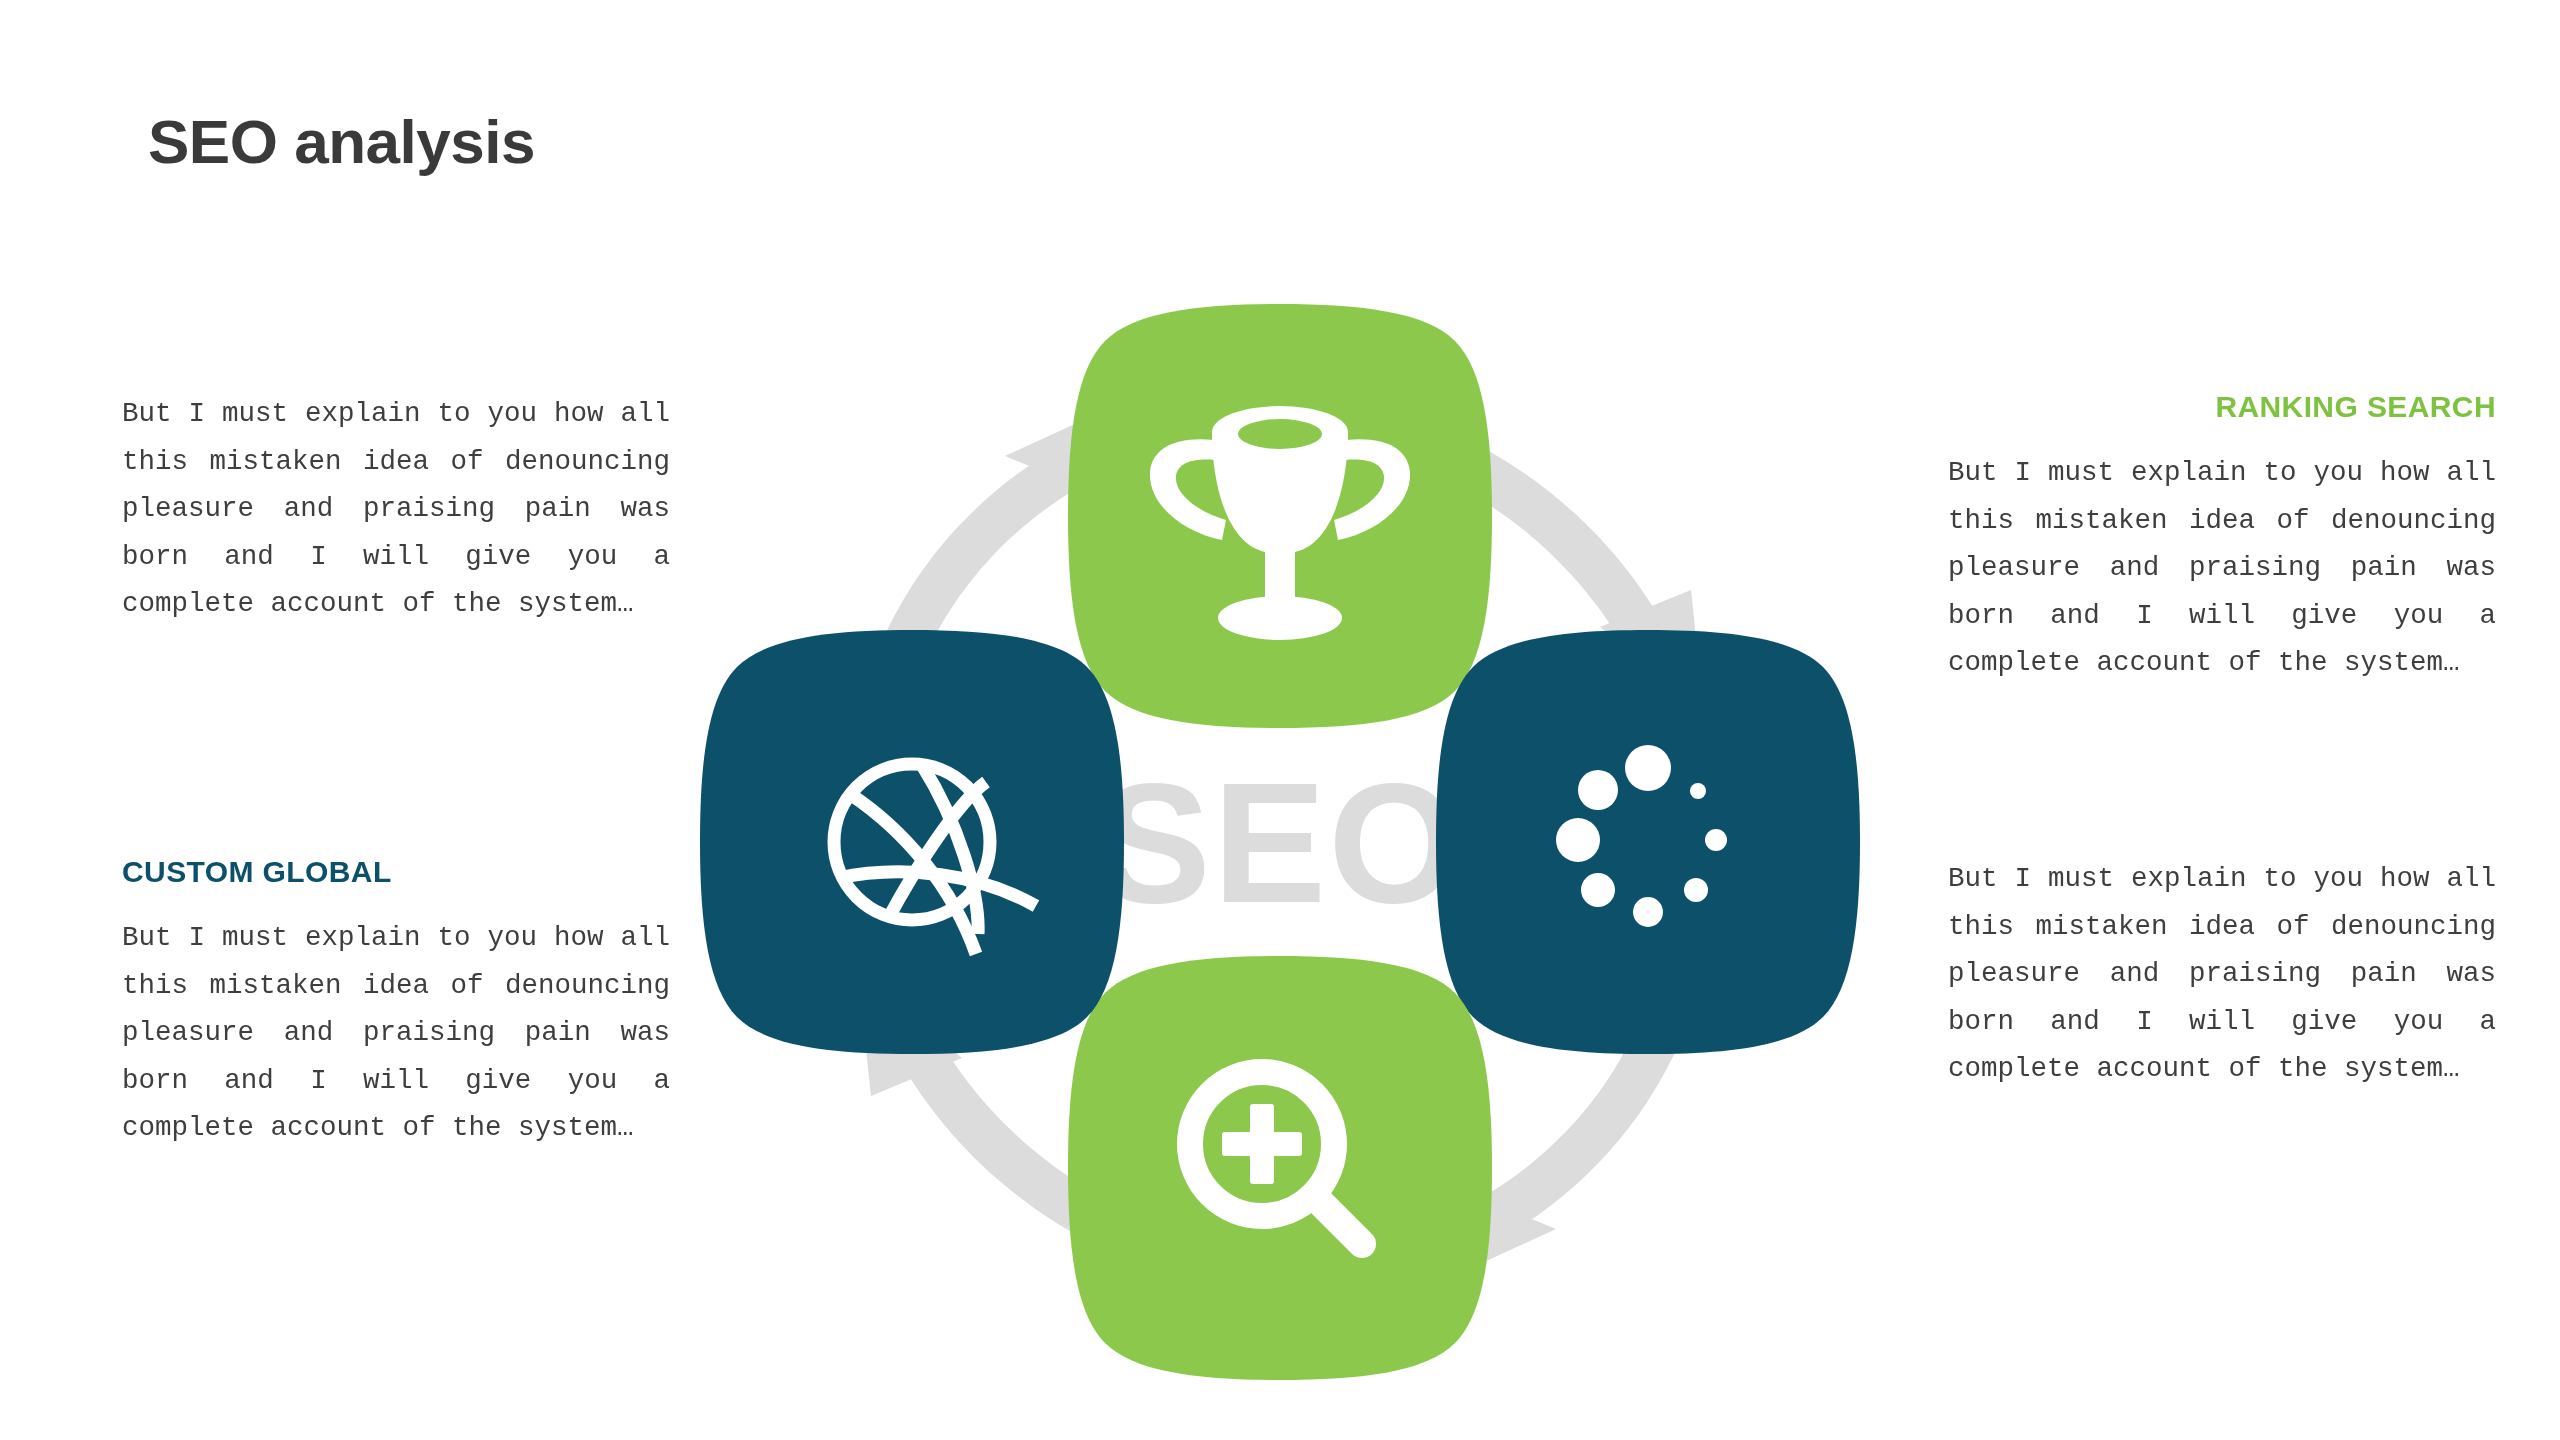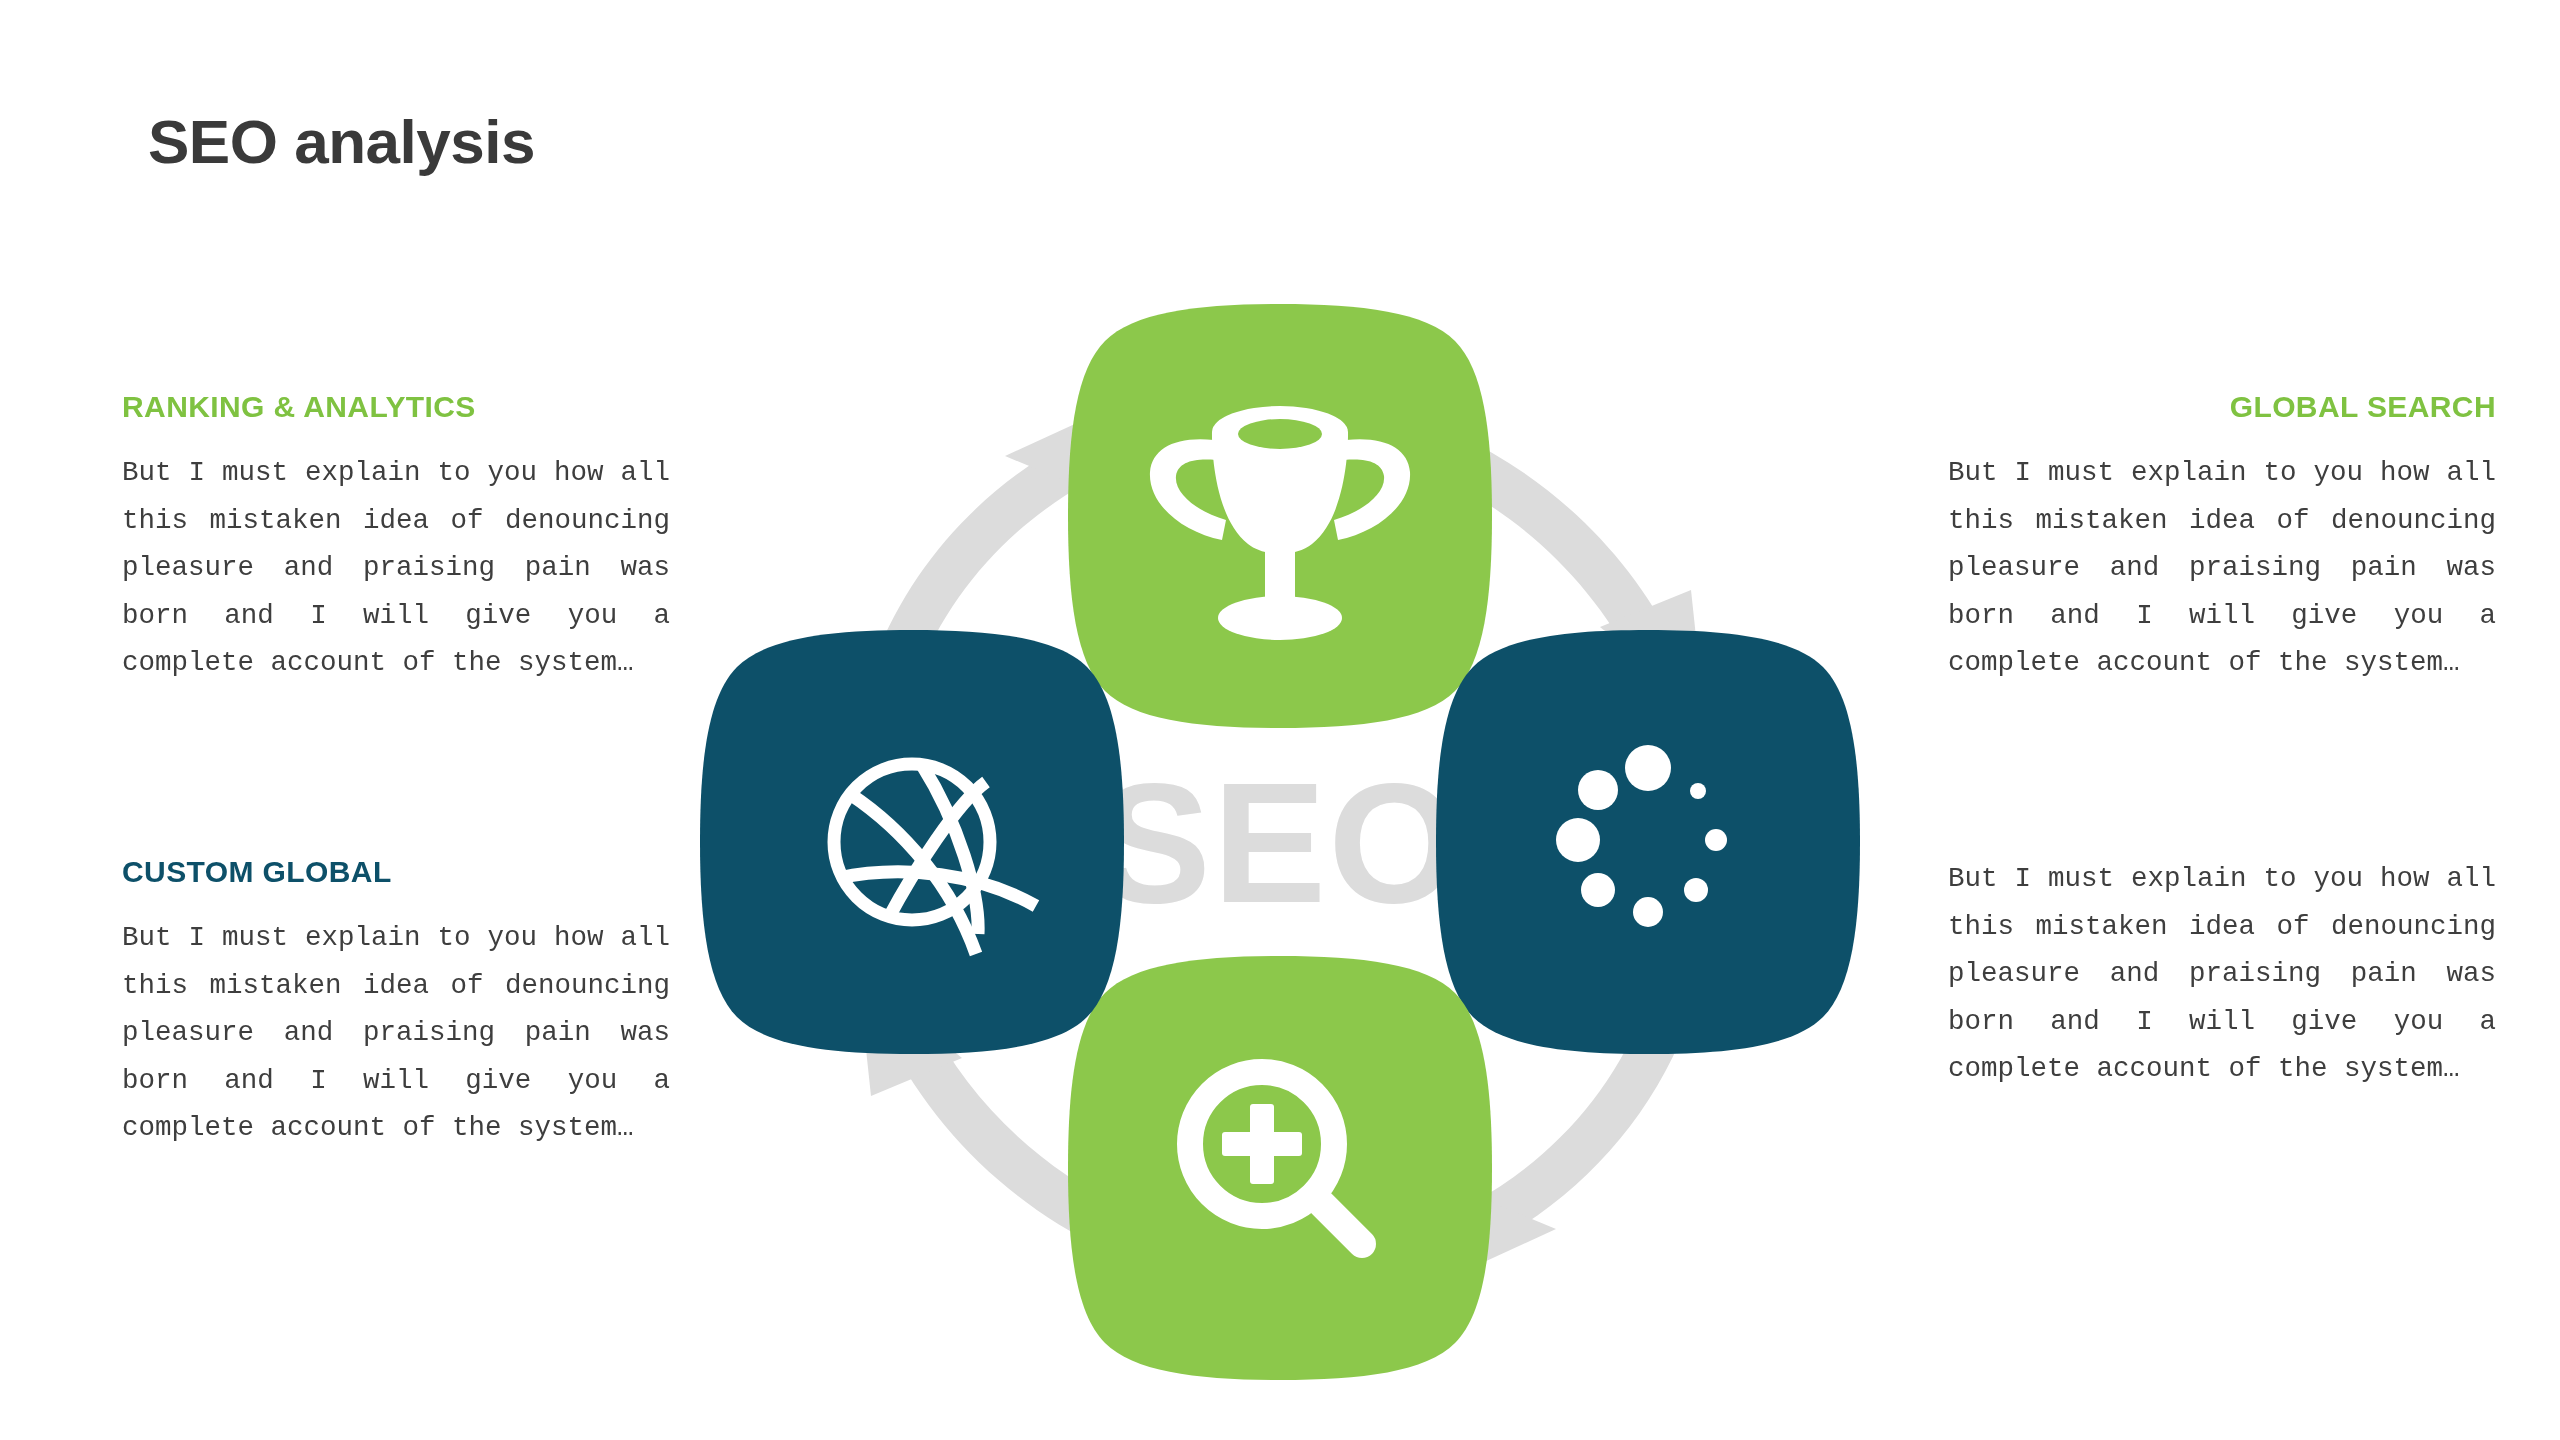--- a/index.html
+++ b/index.html
@@ -78,31 +78,30 @@
     fill: #dcdcdc;
     letter-spacing: 2px;
   }
 </style>
 </head>
 <body>
 
 <div id="page-title">SEO analysis</div>
 
 <div class="text-block col-left block-r1">
-  <div class="block-heading heading-green">RANKING &amp; ANALYTICS</div>
   <div class="block-body">But I must explain to you how all this mistaken idea of denouncing pleasure and praising pain was born and I will give you a complete account of the system…</div>
 </div>
 
 <div class="text-block col-left block-r2">
   <div class="block-heading heading-teal">CUSTOM GLOBAL</div>
   <div class="block-body">But I must explain to you how all this mistaken idea of denouncing pleasure and praising pain was born and I will give you a complete account of the system…</div>
 </div>
 
 <div class="text-block col-right block-r1">
-  <div class="block-heading heading-green">GLOBAL SEARCH</div>
+  <div class="block-heading heading-green">RANKING SEARCH</div>
   <div class="block-body">But I must explain to you how all this mistaken idea of denouncing pleasure and praising pain was born and I will give you a complete account of the system…</div>
 </div>
 
 <div class="text-block col-right block-r2">
   <div class="block-body">But I must explain to you how all this mistaken idea of denouncing pleasure and praising pain was born and I will give you a complete account of the system…</div>
 </div>
 
 <div id="diagram">
   <svg viewBox="0 0 1180 1120" xmlns="http://www.w3.org/2000/svg">
 

